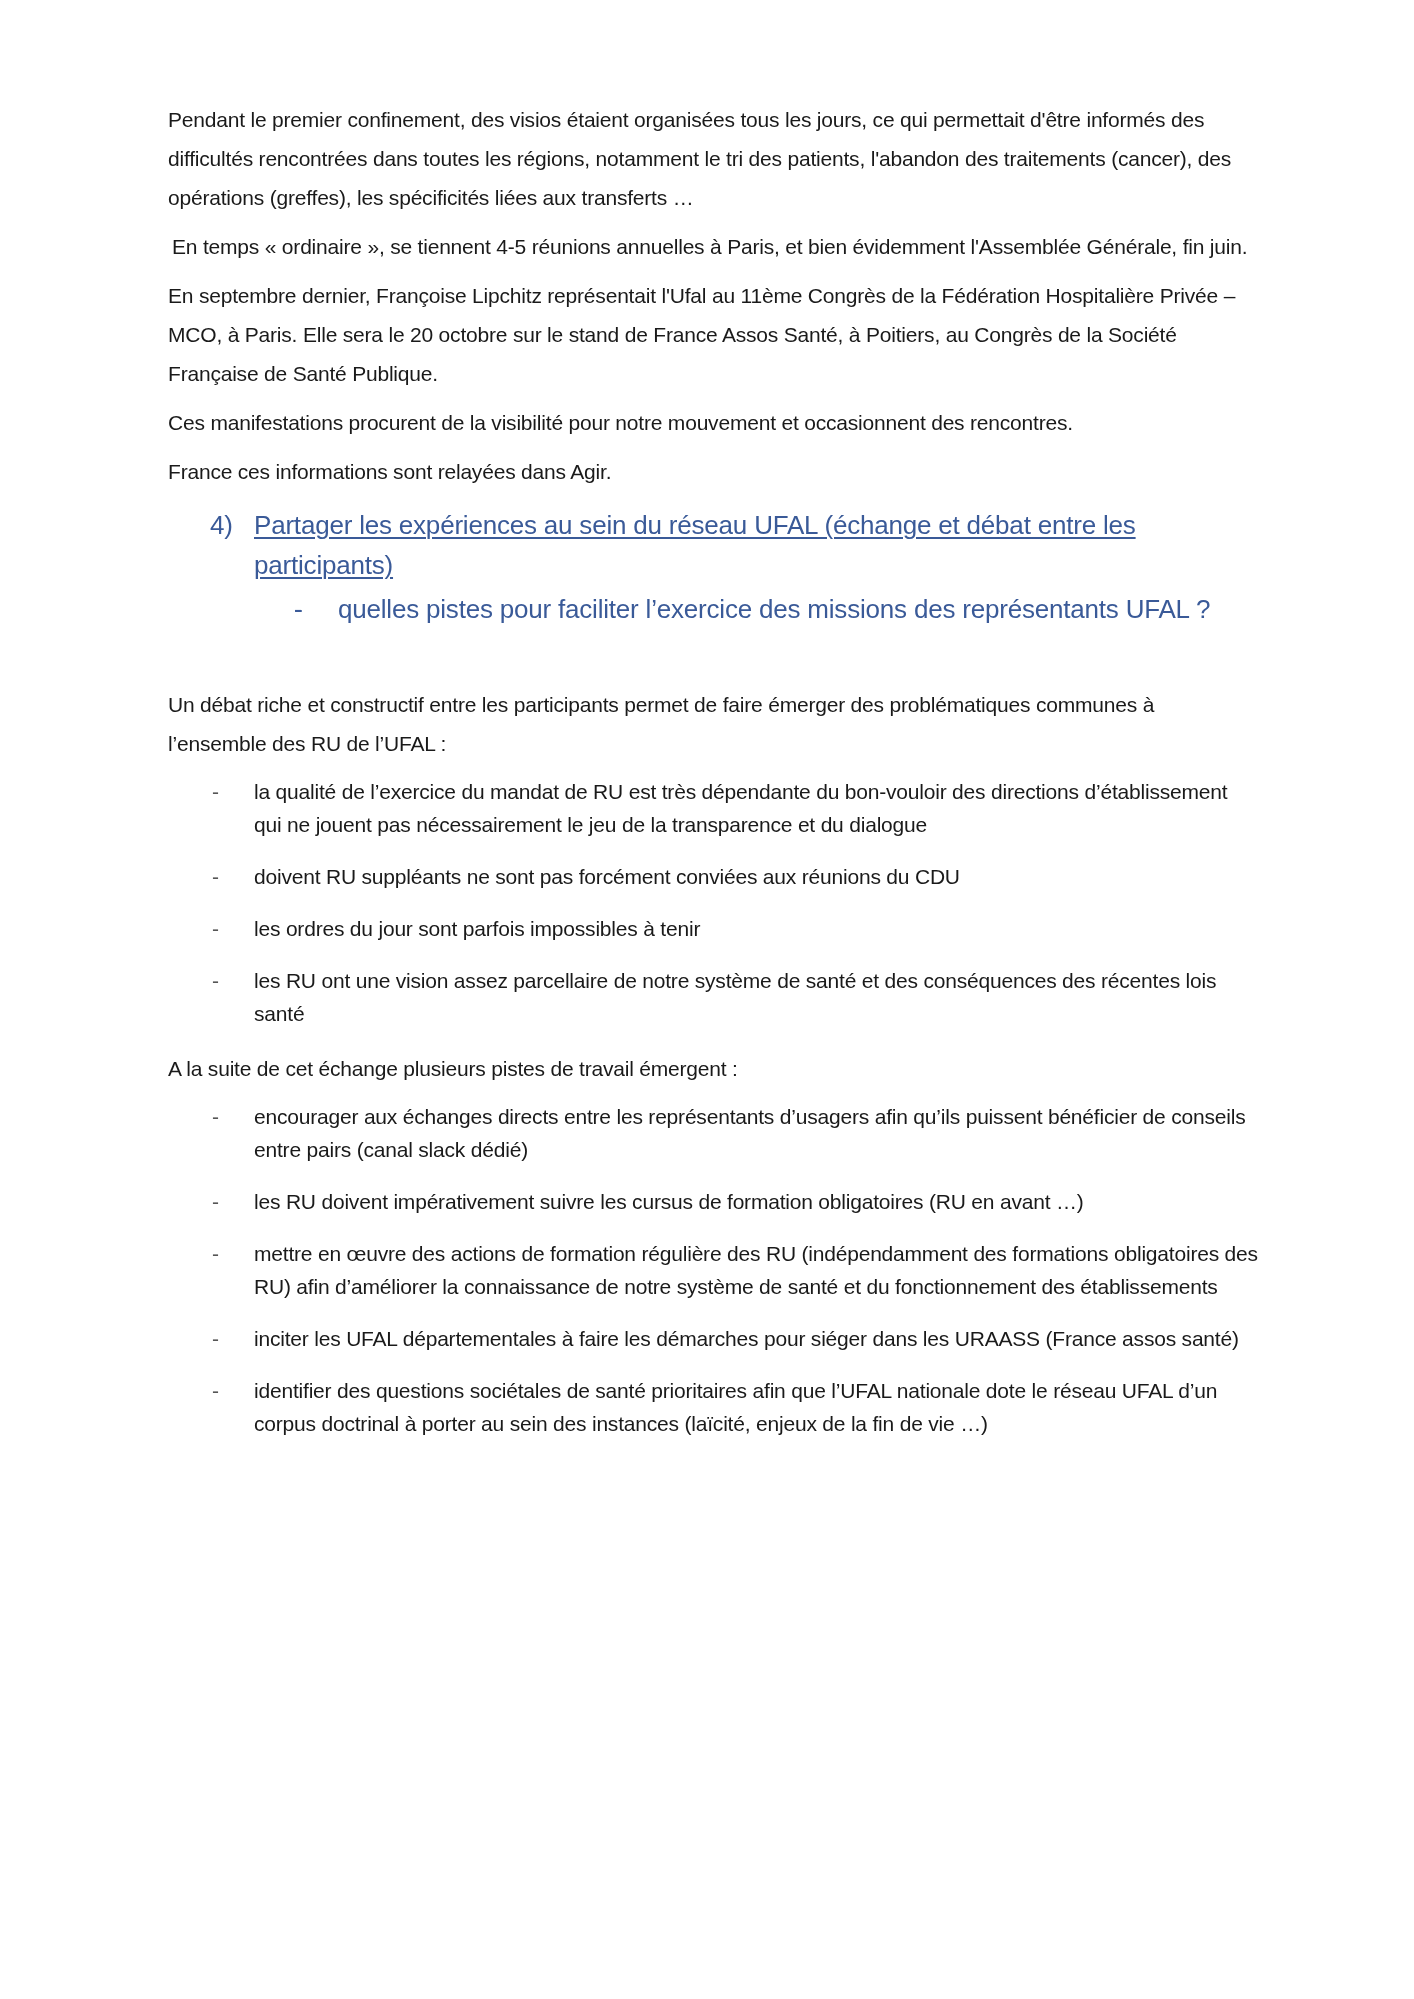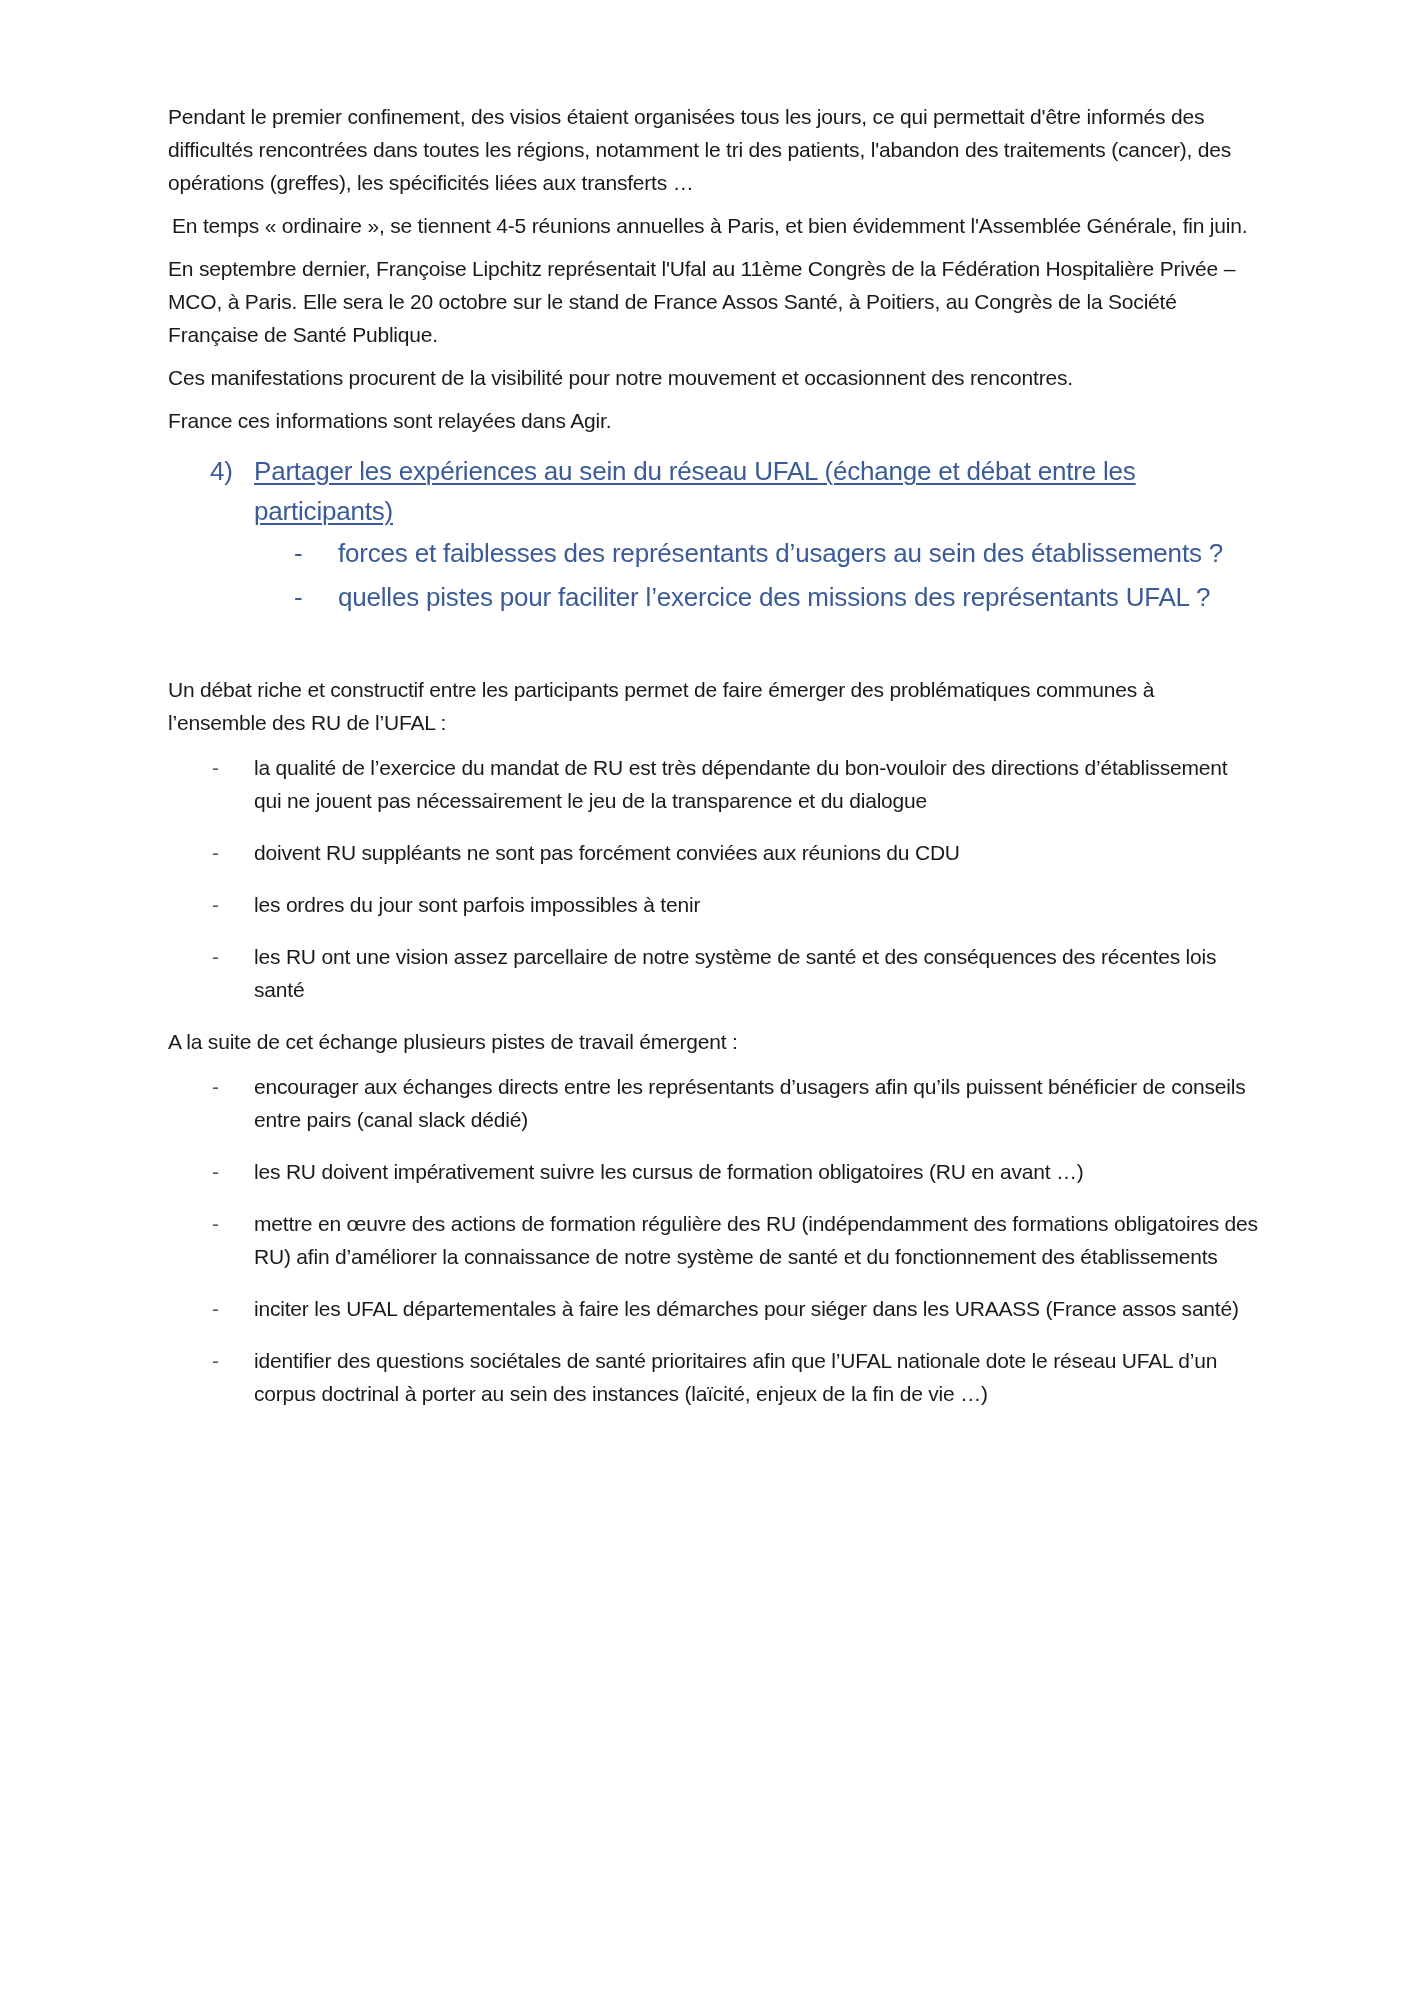--- a/index.html
+++ b/index.html
@@ -16,21 +16,21 @@
       color: #1a1a1a;
     }
     .page {
       position: absolute;
       left: 168px;
       top: 100px;
       width: 1090px;
     }
     .para {
       font-size: 21px;
-      line-height: 33px;
+      line-height: 39px;
       margin: 0 0 10px 0;
       letter-spacing: -0.2px;
     }
     .para.indent-space { text-indent: 4px; }
     .heading {
       position: relative;
       margin: 14px 0 0 0;
       padding-left: 86px;
       color: #3a5a98;
       font-size: 26px;
@@ -99,21 +99,20 @@
   <p class="para">France ces informations sont relayées dans Agir.</p>
 
   <div class="heading">
     <span class="num">4)</span>
     <span class="text">Partager les expériences au sein du réseau UFAL (échange et débat entre les participants)</span>
   </div>
 
   <ul class="sub-list">
     <li class="sub-item">
       <span class="dash">-</span>
-      <span>forces et faiblesses des représentants d’usagers au sein des établissements ?</span>
     </li>
     <li class="sub-item">
       <span class="dash">-</span>
       <span>quelles pistes pour faciliter l’exercice des missions des représentants UFAL ?</span>
     </li>
   </ul>
 
   <div class="spacer"></div>
 
   <p class="para">Un débat riche et constructif entre les participants permet de faire émerger des problématiques communes à l’ensemble des RU de l’UFAL :</p>

